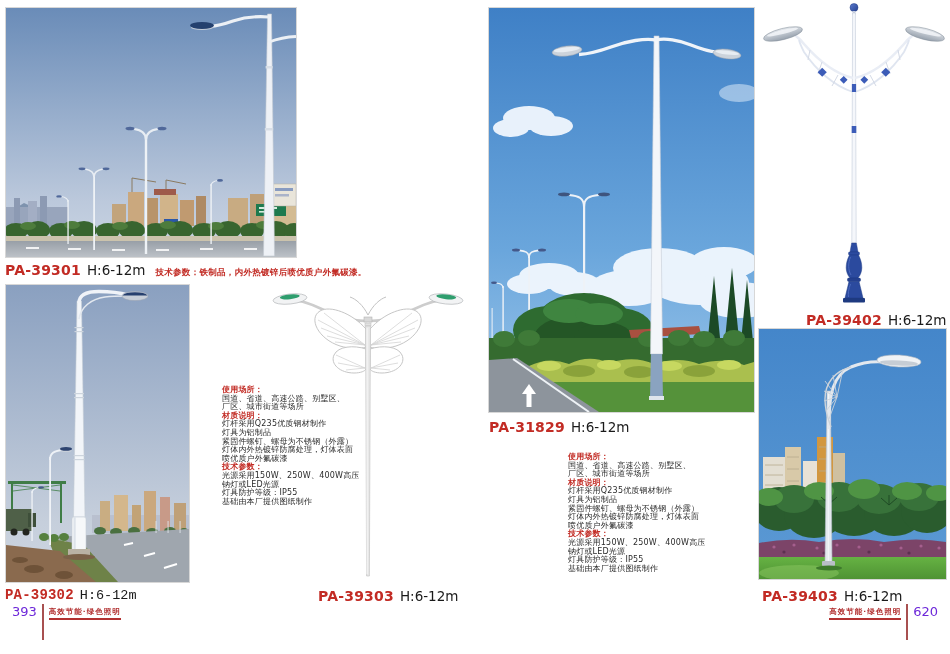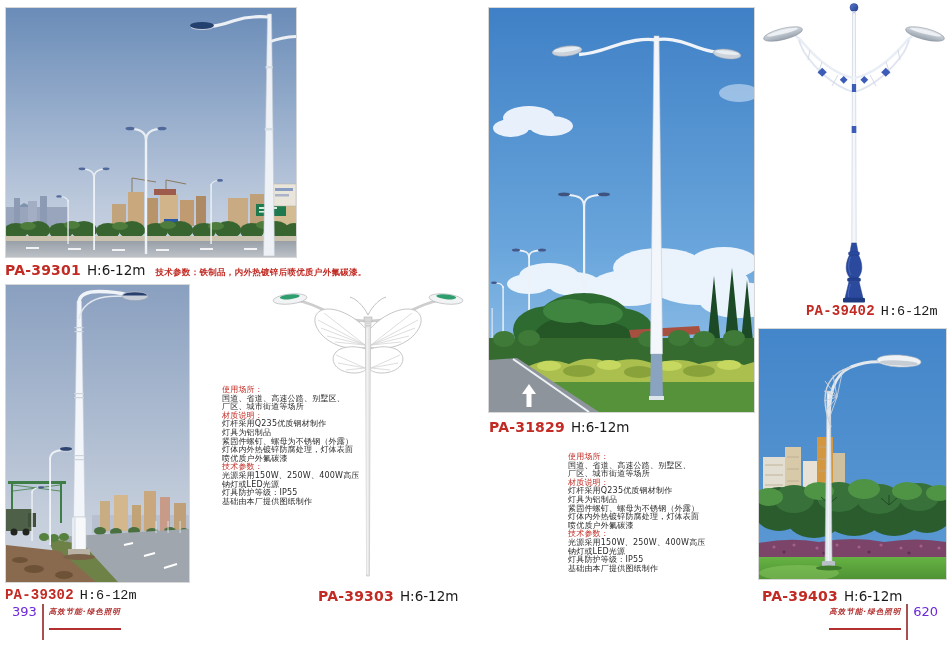--- a/index.html
+++ b/index.html
@@ -9,26 +9,26 @@
     font-family:"DejaVu Sans","Liberation Sans",sans-serif; overflow:hidden;
   }
   .photo{ position:absolute; border:1px solid #d7d7d7; overflow:hidden; background:#fff; }
   .photo svg{ display:block; }
   .drawing{ position:absolute; overflow:hidden; background:#fff; }
   .label-row{ position:absolute; white-space:nowrap; }
   .model{ color:#c22b24; font-weight:bold; font-size:14px; letter-spacing:.2px; }
   .height{ color:#1a1a1a; font-size:13.5px; margin-left:6px; }
   .note{ color:#c22b24; font-size:8.5px; font-weight:bold; margin-left:10px; letter-spacing:.3px; }
   .spec{ position:absolute; width:170px; font-size:8px; line-height:8.6px; color:#2b2b2b; letter-spacing:.2px; }
-  .spec-h{ color:#c22b24; font-weight:normal; }
+  .spec-h{ color:#c22b24; font-weight:bold; }
   .footer{ position:absolute; top:604px; height:40px; }
   .footer-inner{ display:flex; align-items:flex-start; }
   .pageno{ font-size:13px; color:#6d28d9; line-height:14px; padding-top:1px; }
   .vline{ width:2px; height:36px; background:#a85050; margin:0 5px; }
-  .slogan{ font-size:7.5px; font-weight:bold; color:#b23030; letter-spacing:1px; padding-top:3px; padding-bottom:12px; border-bottom:2px solid #b23030; line-height:9px;font-style:italic; }
+  .slogan{ font-size:7.5px; font-weight:bold; color:#b23030; letter-spacing:1px; padding-top:3px; padding-bottom:2px; border-bottom:2px solid #b23030; line-height:9px; }
 </style>
 </head>
 <body>
 
 <div id="canvas">
 
   <div class="photo" style="left:5px; top:7px; width:292px; height:251px;">
     <svg width="290" height="249" viewBox="0 0 290 249">
       <defs>
         <linearGradient id="sky1" x1="0" y1="0" x2="0" y2="1">
@@ -432,21 +432,21 @@
         <path d="M91.5,255 C87,264 87,272 92,278 L100,278 C105,272 105,264 100.5,255 Z" fill="#2b4a9e" stroke="#1c3a84" stroke-width="0.5"></path>
         <path d="M92.5,257 C90,263 90,270 93,275" stroke="#4a68bd" stroke-width="1" fill="none"></path>
         <rect x="89.5" y="278" width="13" height="3.5" rx="1.2" fill="#24408f" stroke="#1c3a84" stroke-width="0.4"></rect>
         <polygon points="91,281.5 101,281.5 105,298 87,298" fill="#2b4a9e" stroke="#1c3a84" stroke-width="0.5"></polygon>
         <path d="M92.5,284 C90.5,289 90,294 90.5,297" stroke="#4a68bd" stroke-width="1" fill="none"></path>
         <rect x="85" y="298" width="22" height="4.5" rx="1" fill="#1e3a80"></rect>
       </g>
     </svg>
   </div>
 
-  <div class="label-row" style="left:806px; top:302px;font-family:Liberation Mono, monospace;">
+  <div class="label-row" style="left:806px; top:310px;">
     <span class="model">PA-39402</span><span class="height">H:6-12m</span>
   </div>
 
   <div class="photo" style="left:758px; top:328px; width:189px; height:252px;">
     <svg width="187" height="250" viewBox="0 0 187 250">
       <defs>
         <linearGradient id="sky4" x1="0" y1="0" x2="0" y2="1">
           <stop offset="0" stop-color="#4486ca"></stop>
             <stop offset="1" stop-color="#5c9ad4"></stop>
         </linearGradient>

